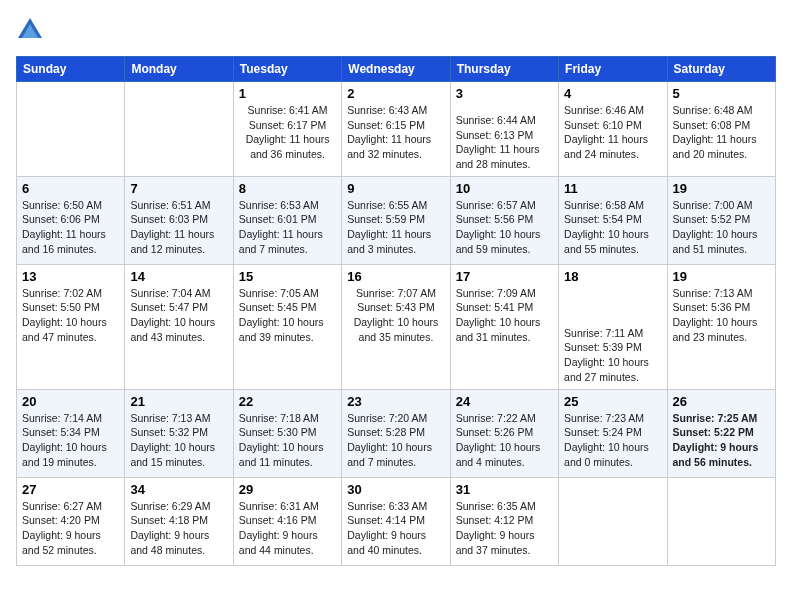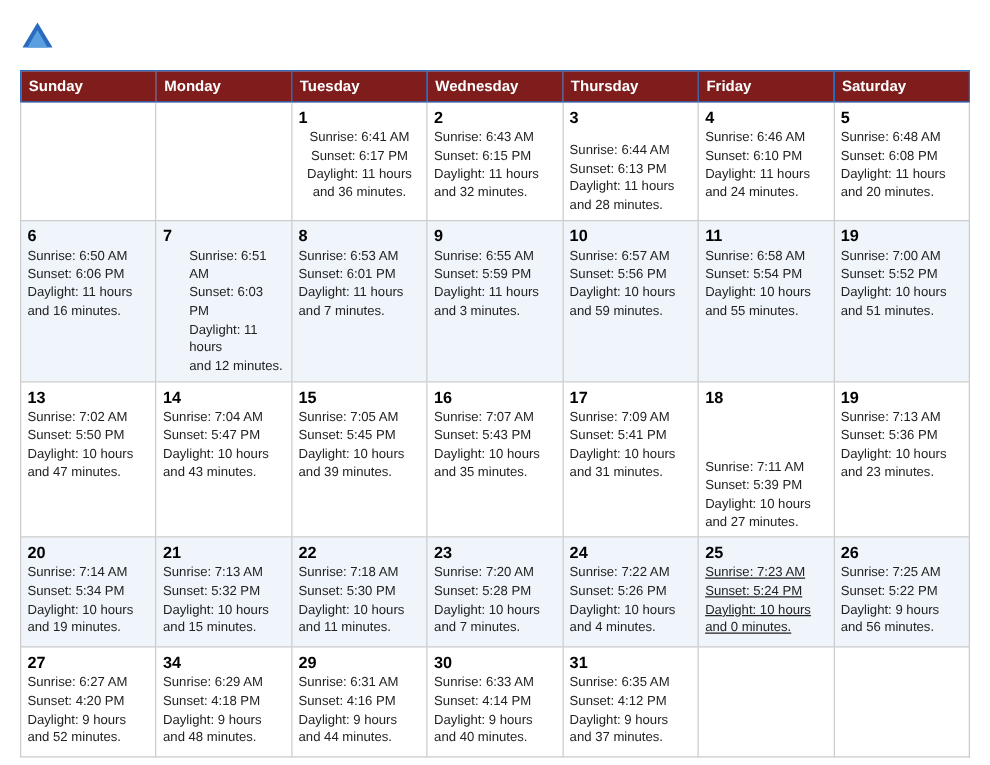--- a/index.html
+++ b/index.html
@@ -51,21 +51,21 @@
     .title-location {
       font-size: 15px;
       color: #444;
     }
     table {
       width: 100%;
       border-collapse: collapse;
       font-size: 11px;
     }
     thead tr th {
-      background-color: #7f1d1d;
+      background-color: #1d4ed8;
       color: #fff;
       padding: 5px 6px;
       text-align: left;
       font-size: 12px;
       border: 1px solid #2a6bbf;
     }
     tbody tr td {
       border: 1px solid #ccc;
       vertical-align: top;
       padding: 4px 5px;
@@ -168,21 +168,21 @@
       <tr>
         <td>
           <span class="day-number">6</span>
           <div class="day-info" style="white-space: pre-line;">Sunrise: 6:50 AM
 Sunset: 6:06 PM
 Daylight: 11 hours
 and 16 minutes.</div>
         </td>
         <td>
           <span class="day-number">7</span>
-          <div class="day-info" style="white-space: pre-line; margin-left: 21px;">Sunrise: 6:51 AM
+          <div class="day-info" style="white-space: pre-line;">Sunrise: 6:51 AM
 Sunset: 6:03 PM
 Daylight: 11 hours
 and 12 minutes.</div>
         </td>
         <td>
           <span class="day-number">8</span>
           <div class="day-info" style="white-space: pre-line;">Sunrise: 6:53 AM
 Sunset: 6:01 PM
 Daylight: 11 hours
 and 7 minutes.</div>
@@ -233,21 +233,21 @@
         </td>
         <td>
           <span class="day-number">15</span>
           <div class="day-info" style="white-space: pre-line;">Sunrise: 7:05 AM
 Sunset: 5:45 PM
 Daylight: 10 hours
 and 39 minutes.</div>
         </td>
         <td>
           <span class="day-number">16</span>
-          <div class="day-info" style="white-space: pre-line;">Sunrise: 7:07 AM
+          <div class="day-info" style="white-space: pre-line; text-align: center;">Sunrise: 7:07 AM
 Sunset: 5:43 PM
 Daylight: 10 hours
 and 35 minutes.</div>
         </td>
         <td>
           <span class="day-number">17</span>
           <div class="day-info" style="white-space: pre-line;">Sunrise: 7:09 AM
 Sunset: 5:41 PM
 Daylight: 10 hours
 and 31 minutes.</div>
@@ -298,28 +298,28 @@
         </td>
         <td>
           <span class="day-number">24</span>
           <div class="day-info" style="white-space: pre-line;">Sunrise: 7:22 AM
 Sunset: 5:26 PM
 Daylight: 10 hours
 and 4 minutes.</div>
         </td>
         <td>
           <span class="day-number">25</span>
-          <div class="day-info" style="white-space: pre-line; text-decoration: underline;">Sunrise: 7:23 AM
+          <div class="day-info" style="white-space: pre-line;">Sunrise: 7:23 AM
 Sunset: 5:24 PM
 Daylight: 10 hours
 and 0 minutes.</div>
         </td>
         <td>
           <span class="day-number">26</span>
-          <div class="day-info" style="white-space: pre-line;">Sunrise: 7:25 AM
+          <div class="day-info" style="white-space: pre-line; font-weight: bold;">Sunrise: 7:25 AM
 Sunset: 5:22 PM
 Daylight: 9 hours
 and 56 minutes.</div>
         </td>
       </tr>
       <tr>
         <td>
           <span class="day-number">27</span>
           <div class="day-info" style="white-space: pre-line;">Sunrise: 6:27 AM
 Sunset: 4:20 PM

